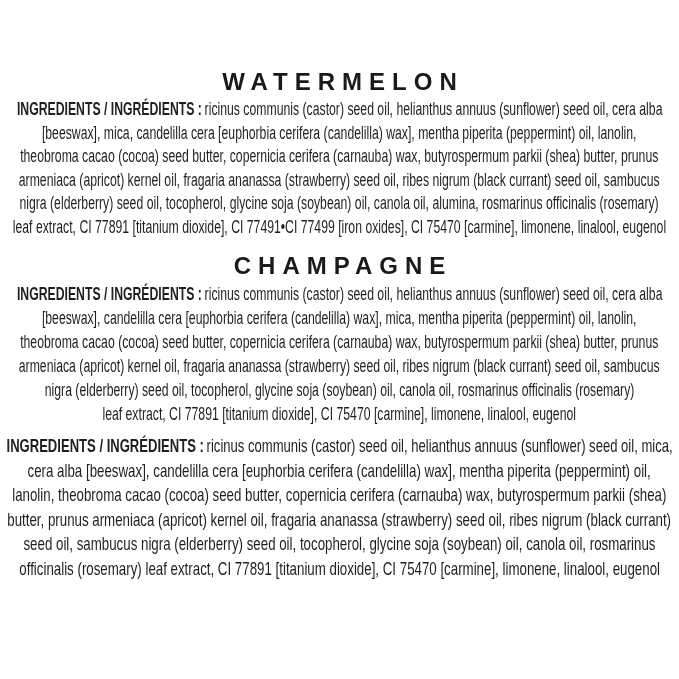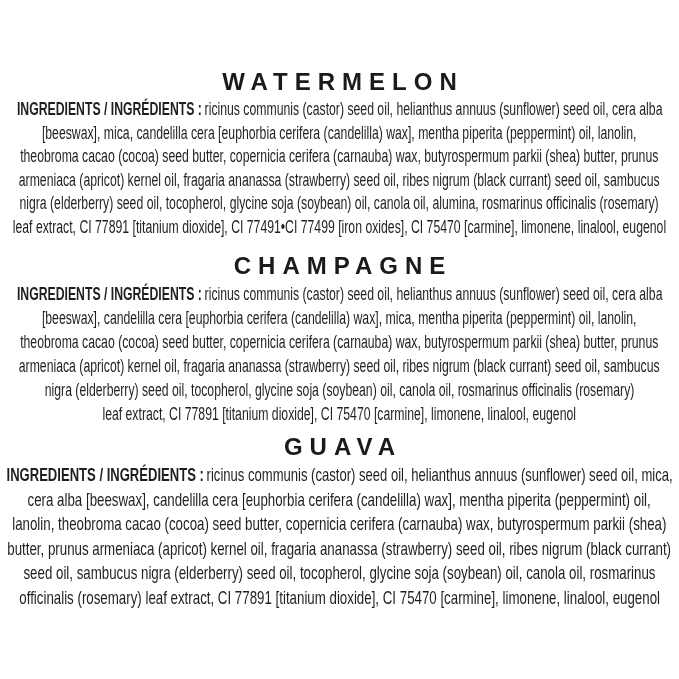--- a/index.html
+++ b/index.html
@@ -84,21 +84,20 @@
       <div class="ing-line" style="transform: scaleX(0.68);"><strong class="prefix">INGREDIENTS / INGRÉDIENTS :</strong><span>ricinus communis (castor) seed oil, helianthus annuus (sunflower) seed oil, cera alba</span></div>
       <div class="ing-line" style="transform: scaleX(0.68);">[beeswax], candelilla cera [euphorbia cerifera (candelilla) wax], mica, mentha piperita (peppermint) oil, lanolin,</div>
       <div class="ing-line" style="transform: scaleX(0.68);">theobroma cacao (cocoa) seed butter, copernicia cerifera (carnauba) wax, butyrospermum parkii (shea) butter, prunus</div>
       <div class="ing-line" style="transform: scaleX(0.68);">armeniaca (apricot) kernel oil, fragaria ananassa (strawberry) seed oil, ribes nigrum (black currant) seed oil, sambucus</div>
       <div class="ing-line" style="transform: scaleX(0.68);">nigra (elderberry) seed oil, tocopherol, glycine soja (soybean) oil, canola oil, rosmarinus officinalis (rosemary)</div>
       <div class="ing-line" style="transform: scaleX(0.68);">leaf extract, CI 77891 [titanium dioxide], CI 75470 [carmine], limonene, linalool, eugenol</div>
     </div>
   </section>
 
   <section class="section sec-guava">
-    <h2 class="sec-title">GUAVA</h2>
     <div class="lines">
       <div class="ing-line" style="transform: scaleX(0.687307);"><strong class="prefix">INGREDIENTS / INGRÉDIENTS :</strong><span>ricinus communis (castor) seed oil, helianthus annuus (sunflower) seed oil, mica,</span></div>
       <div class="ing-line" style="transform: scaleX(0.7);">cera alba [beeswax], candelilla cera [euphorbia cerifera (candelilla) wax], mentha piperita (peppermint) oil,</div>
       <div class="ing-line" style="transform: scaleX(0.7);">lanolin, theobroma cacao (cocoa) seed butter, copernicia cerifera (carnauba) wax, butyrospermum parkii (shea)</div>
       <div class="ing-line" style="transform: scaleX(0.7);">butter, prunus armeniaca (apricot) kernel oil, fragaria ananassa (strawberry) seed oil, ribes nigrum (black currant)</div>
       <div class="ing-line" style="transform: scaleX(0.7);">seed oil, sambucus nigra (elderberry) seed oil, tocopherol, glycine soja (soybean) oil, canola oil, rosmarinus</div>
       <div class="ing-line" style="transform: scaleX(0.7);">officinalis (rosemary) leaf extract, CI 77891 [titanium dioxide], CI 75470 [carmine], limonene, linalool, eugenol</div>
     </div>
   </section>
 

